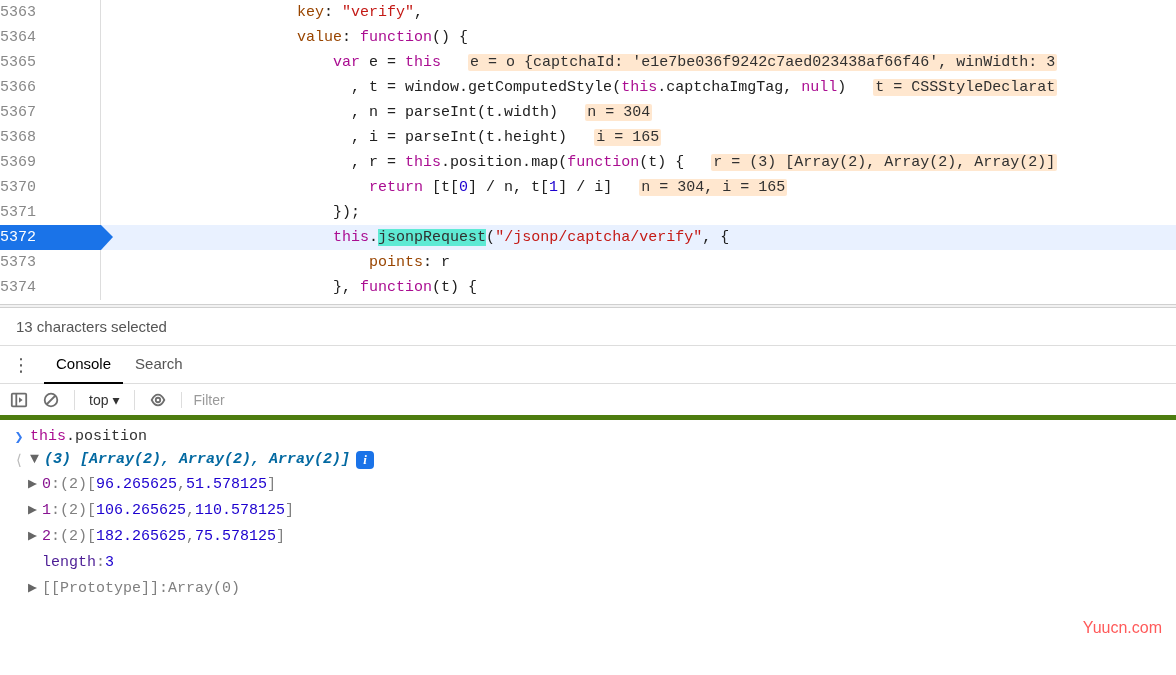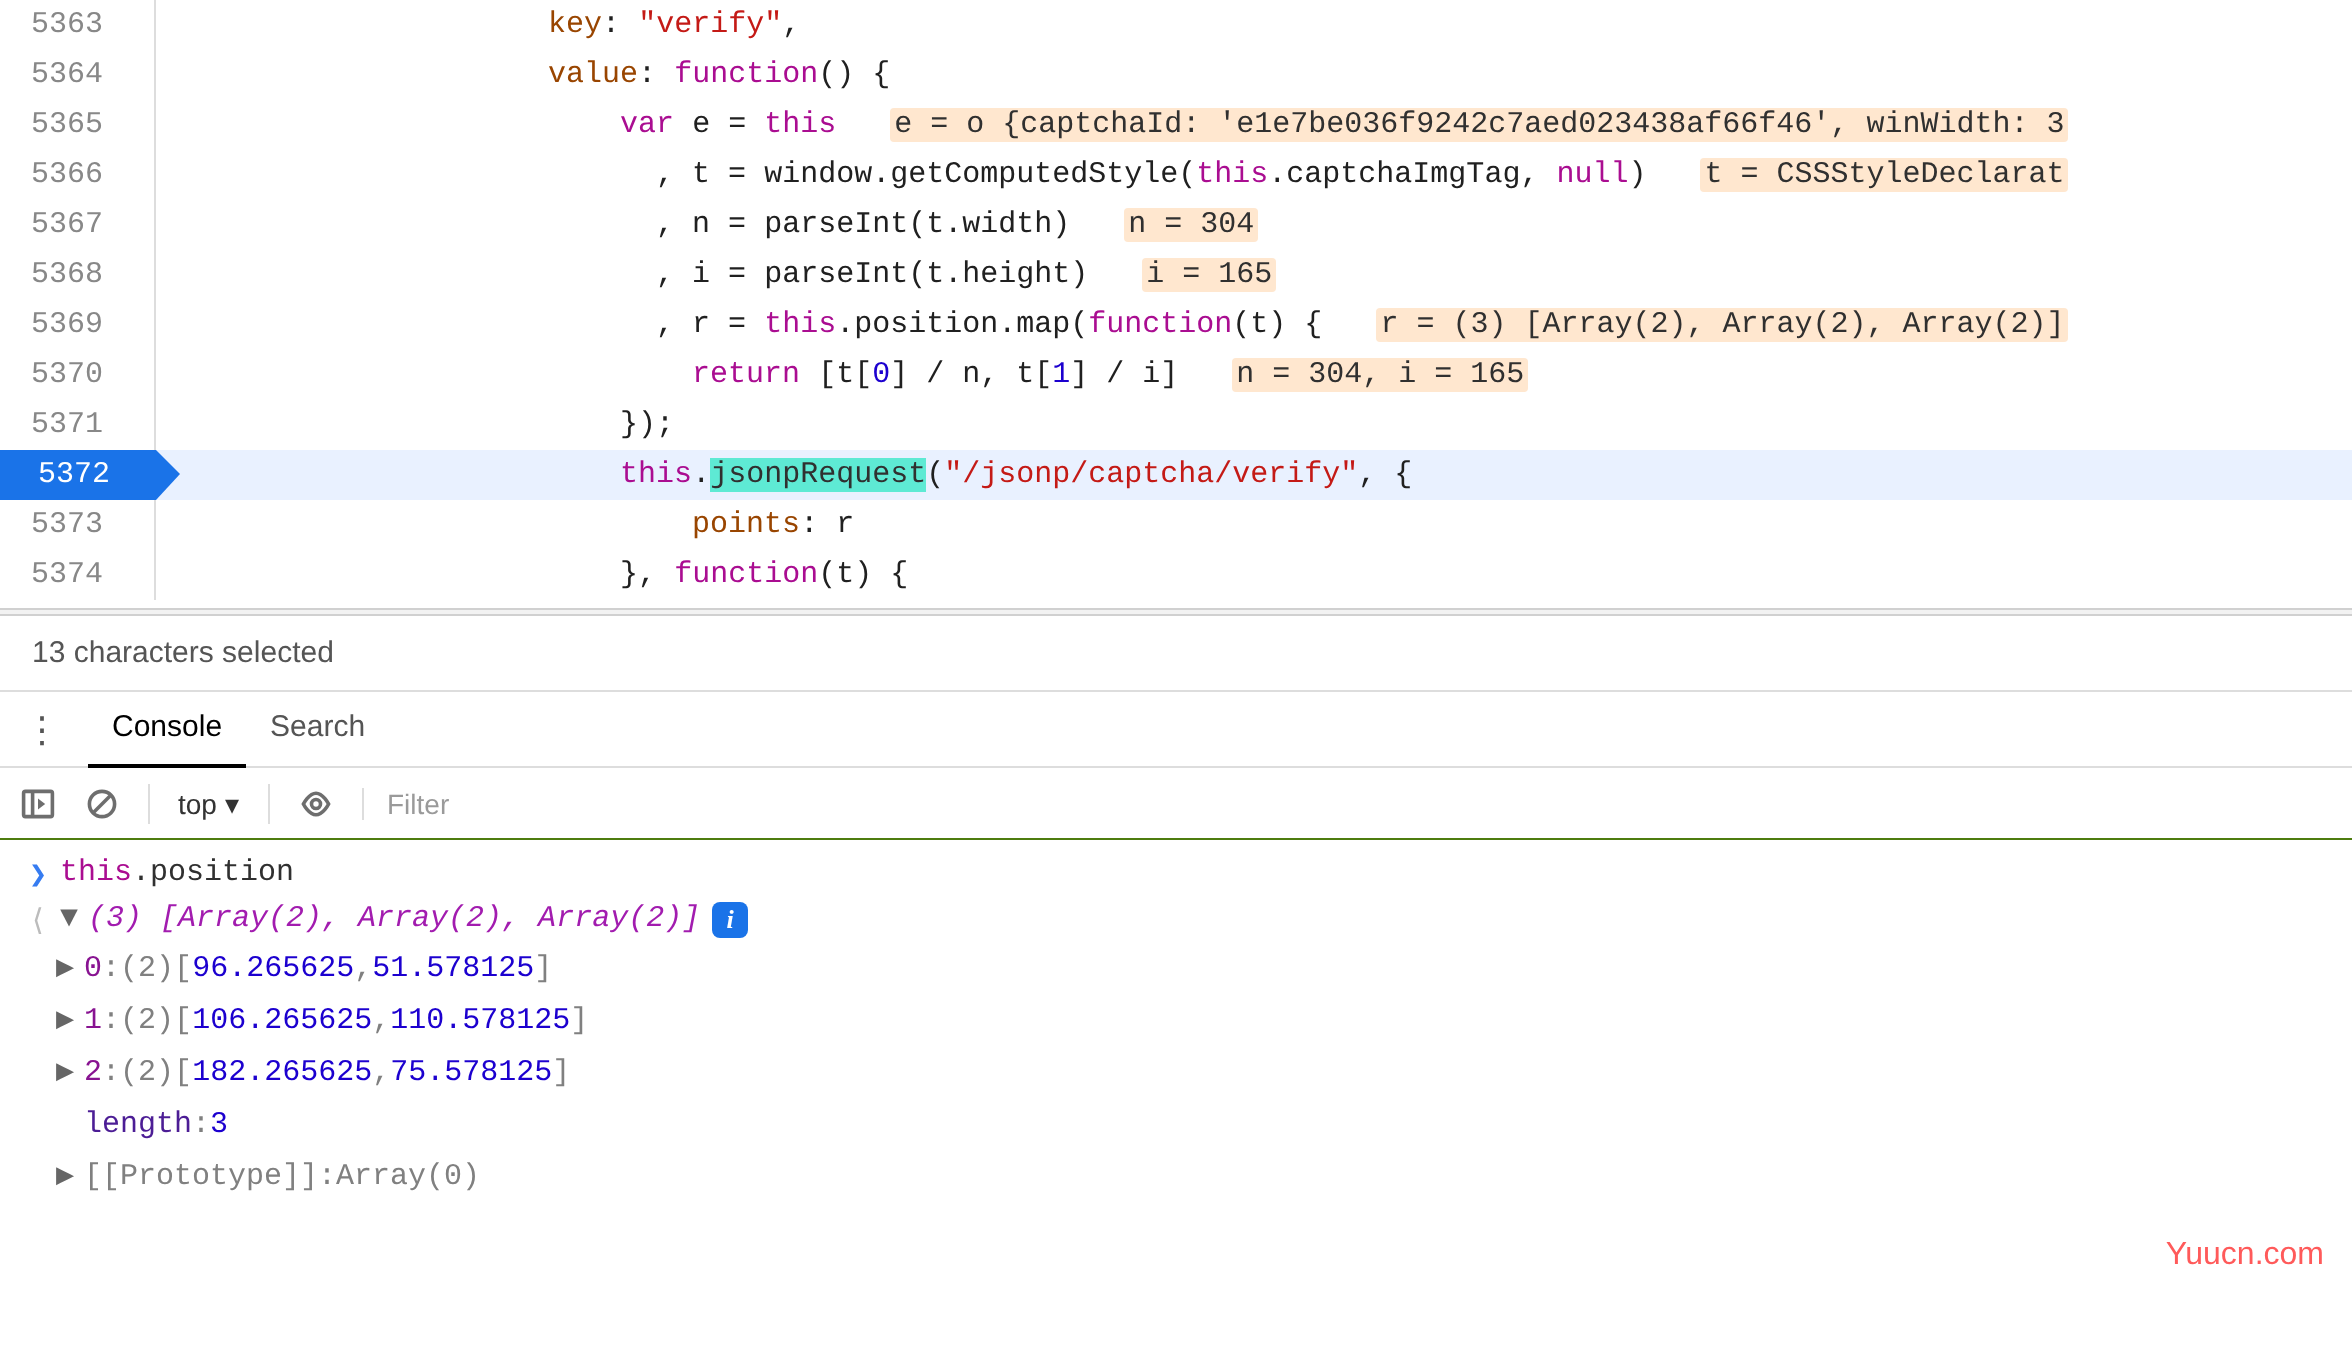--- a/index.html
+++ b/index.html
@@ -1,58 +1,58 @@
 <!DOCTYPE html>
 <html><head>
   <meta charset="utf-8">
   <style>
     * { margin:0; padding:0; box-sizing:border-box; }
     html, body { font-family: Consolas, Menlo, "Courier New", monospace; font-size:15px; color:#303030; background:#fff; width:1176px; height:675px; overflow:hidden; }
     .pane-code { height:304px; overflow:hidden; position:relative; }
     .code-row { display:flex; white-space:pre; height:25px; line-height:25px; }
-    .gutter { width:78px; text-align:center; padding-right:10px; color:#888; background:#fff; border-right:1px solid #ddd; user-select:none; }
+    .gutter { width:101px; text-align:left; padding-right:10px; color:#888; background:#fff; border-right:1px solid #ddd; user-select:none; }
     .gutter.bp { background:#1a73e8; color:#fff; position:relative; border-right:none; padding-right:4px; }
     .gutter.bp::after { content:""; position:absolute; right:-12px; top:0; border-left:12px solid #1a73e8; border-top:12px solid transparent; border-bottom:13px solid transparent; }
     .src  { padding-left:16px; flex:1; overflow:hidden; }
     .row-bp { background:#e9f1ff; }
     .k-key { color:#994500; }
     .k-str { color:#c41a16; }
     .k-kw  { color:#aa0d91; }
     .k-num { color:#1c00cf; }
     .k-pun { color:#202020; }
     .k-ident { color:#202020; }
     .hl { background:#ffe7cf; padding:0 2px; border-radius:2px; }
     .sel-text { background:#5eead4; }
     .divider-h { height:4px; background:#f2f2f2; border-top:1px solid #d0d0d0; border-bottom:1px solid #d0d0d0; cursor:row-resize; }
     .status-bar { height:38px; line-height:38px; padding-left:16px; font-family:"Segoe UI", Arial, sans-serif; color:#555; border-bottom:1px solid #ddd; }
     .tabs-row { height:38px; display:flex; align-items:center; padding:0 10px; border-bottom:1px solid #ddd; font-family:"Segoe UI", Arial, sans-serif; }
     .kebab { width:22px; text-align:center; font-size:18px; color:#555; margin-right:12px; cursor:pointer; }
     .tab { height:38px; line-height:36px; padding:0 12px; color:#555; cursor:pointer; font-size:15px; }
     .tab.active { color:#000000; border-bottom:2px solid #000000; }
-    .toolbar { height:36px; display:flex; align-items:center; padding:0 10px; gap:14px; border-bottom:1px solid #4d7c0f; font-family:"Segoe UI", Arial, sans-serif; }
+    .toolbar { height:36px; display:flex; align-items:center; padding:0 10px; gap:14px; border-bottom:5px solid #4d7c0f; font-family:"Segoe UI", Arial, sans-serif; }
     .tb-ico { color:#6e6e6e; display:flex; align-items:center; cursor:pointer; }
     .tb-ico svg { width:18px; height:18px; fill:none; stroke:#6e6e6e; stroke-width:2; }
     .tb-sep { width:1px; height:20px; background:#ddd; }
     .context-sel { display:flex; align-items:center; color:#333; cursor:pointer; font-size:14px; }
     .context-sel .caret { margin-left:4px; }
     .filter-wrap { flex:1; display:flex; align-items:flex-end; border-left:1px solid #ddd; padding-left:12px; }
     .filter-input { border:none; outline:none; font-size:14px; width:100%; color:#333; font-family:"Segoe UI", Arial, sans-serif; }
     .filter-input::placeholder { color:#9a9a9a; }
     .console-body { padding:6px 4px; font-size:15px; }
     .crow { display:flex; align-items:flex-start; padding:2px 4px; }
     .crow .pfx { width:22px; text-align:center; color:#888; user-select:none; }
     .tree { padding-left:24px; }
     .tree-row { display:flex; align-items:center; line-height:26px; }
     .tree-toggle { width:14px; color:#666; cursor:pointer; user-select:none; }
     .info-badge { display:inline-block; width:18px; height:18px; background:#1a73e8; color:#fff; font-family:Georgia, serif; font-style:italic; font-weight:bold; font-size:13px; text-align:center; line-height:18px; border-radius:4px; margin-left:6px; }
     .c-prop  { color:#4c1d95; }
     .c-idx   { color:#881391; }
     .c-num   { color:#1c00cf; }
     .c-dim   { color:#808080; }
-    .c-arrprev { font-style:italic; color:#a21caf; }
+    .c-arrprev { font-style:italic; color:#0369a1;font-weight:bold; }
     .watermark { position:fixed; right:14px; bottom:38px; color:#ff5a5a; font-family:Liberation Sans, sans-serif; font-size:16px; }
   </style>
 </head>
 <body>
 
 <div class="pane-code" id="codePane">
     <div class="code-row"><div class="gutter">5363</div><div class="src">                    <span class="k-key">key</span><span class="k-pun">: </span><span class="k-str">"verify"</span><span class="k-pun">,</span></div></div>
     <div class="code-row"><div class="gutter">5364</div><div class="src">                    <span class="k-key">value</span><span class="k-pun">: </span><span class="k-kw">function</span><span class="k-pun">() {</span></div></div>
     <div class="code-row"><div class="gutter">5365</div><div class="src">                        <span class="k-kw">var</span><span class="k-pun"> e = </span><span class="k-kw">this</span><span class="k-pun">   </span><span class="hl">e = o {captchaId: 'e1e7be036f9242c7aed023438af66f46', winWidth: 3</span></div></div>
     <div class="code-row"><div class="gutter">5366</div><div class="src">                          <span class="k-pun">, t = </span><span class="k-ident">window</span><span class="k-pun">.</span><span class="k-ident">getComputedStyle</span><span class="k-pun">(</span><span class="k-kw">this</span><span class="k-pun">.</span><span class="k-ident">captchaImgTag</span><span class="k-pun">, </span><span class="k-kw">null</span><span class="k-pun">)   </span><span class="hl">t = CSSStyleDeclarat</span></div></div>

